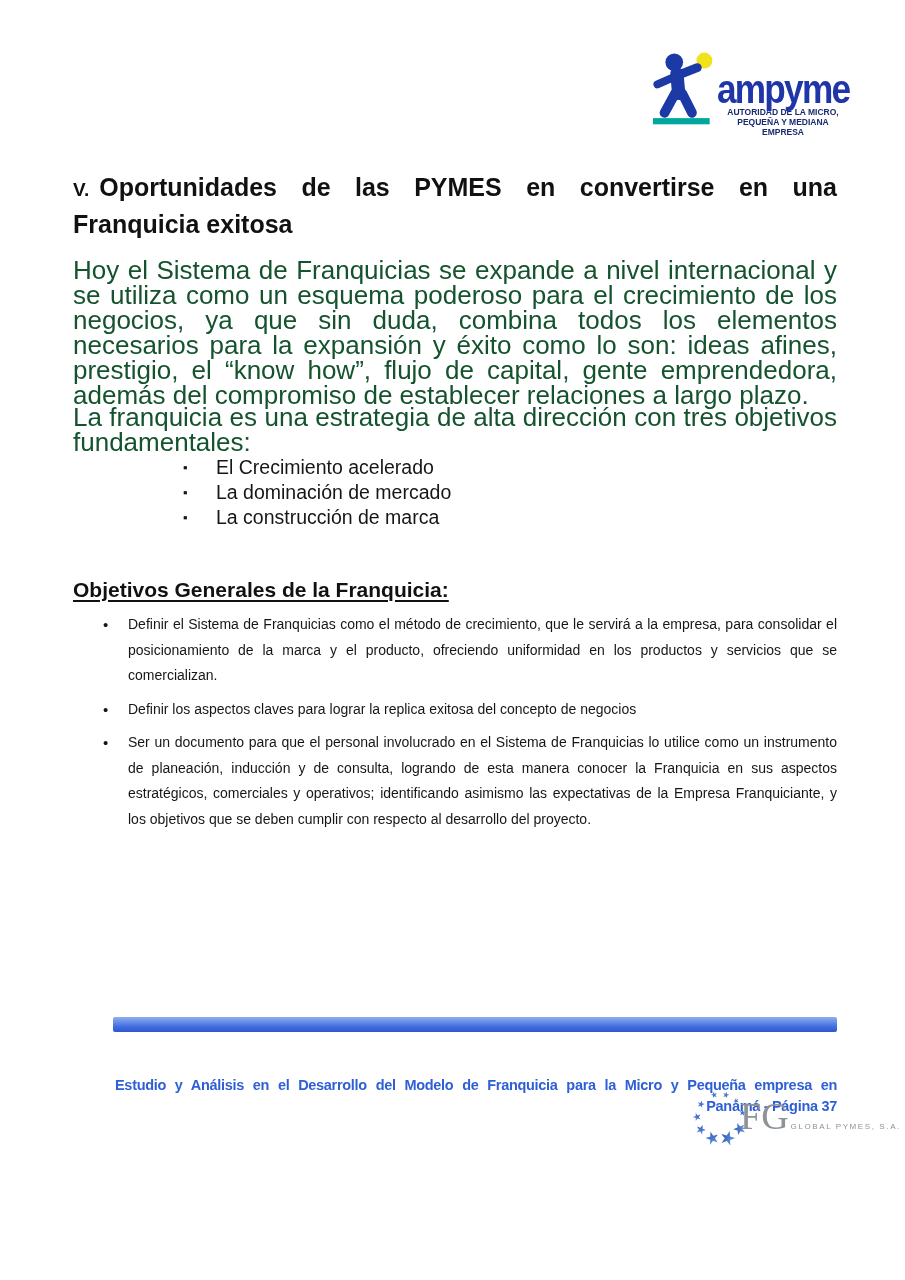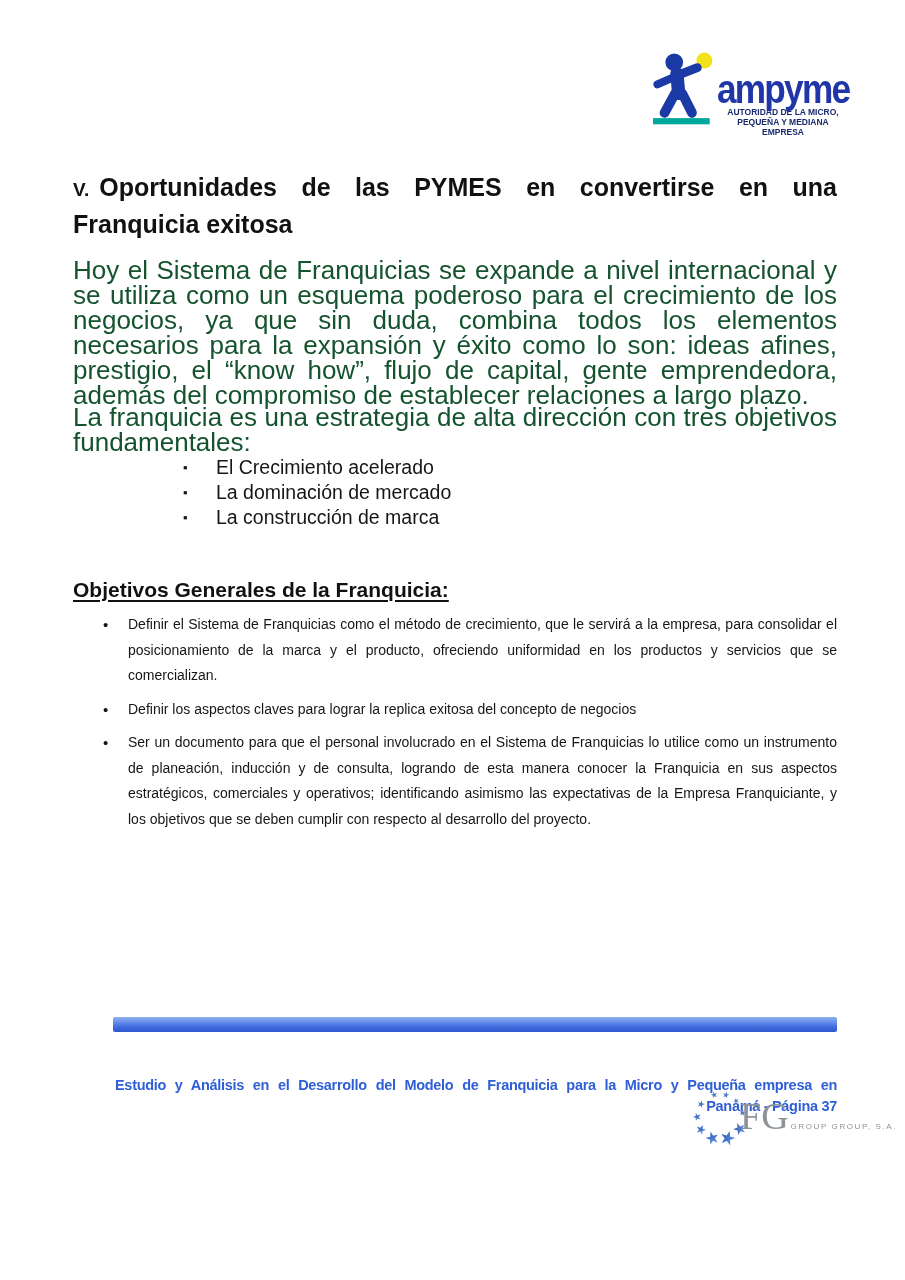--- a/index.html
+++ b/index.html
@@ -160,17 +160,17 @@
           <use href="#st" transform="translate(49 65) rotate(160) scale(9)"></use>
           <use href="#st" transform="translate(31 65) rotate(200) scale(8)"></use>
           <use href="#st" transform="translate(17.5 55) rotate(237) scale(6)"></use>
           <use href="#st" transform="translate(13 40) rotate(270) scale(5)"></use>
           <use href="#st" transform="translate(17.5 25) rotate(303) scale(4.5)"></use>
         </g>
       </svg>
     </div>
     <div class="fg-text">
       <span class="fg-initials">FG</span>
-      <span class="fg-name">GROUP GROUP, S.A.</span>
+      <span class="fg-name">GLOBAL PYMES, S.A.</span>
     </div>
   </div>
 
 </div>
 
 </body></html>

